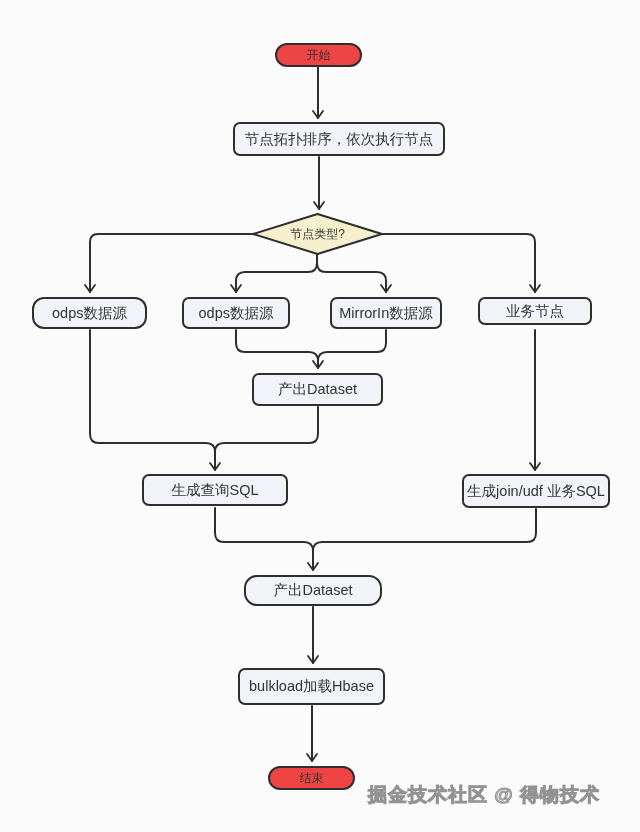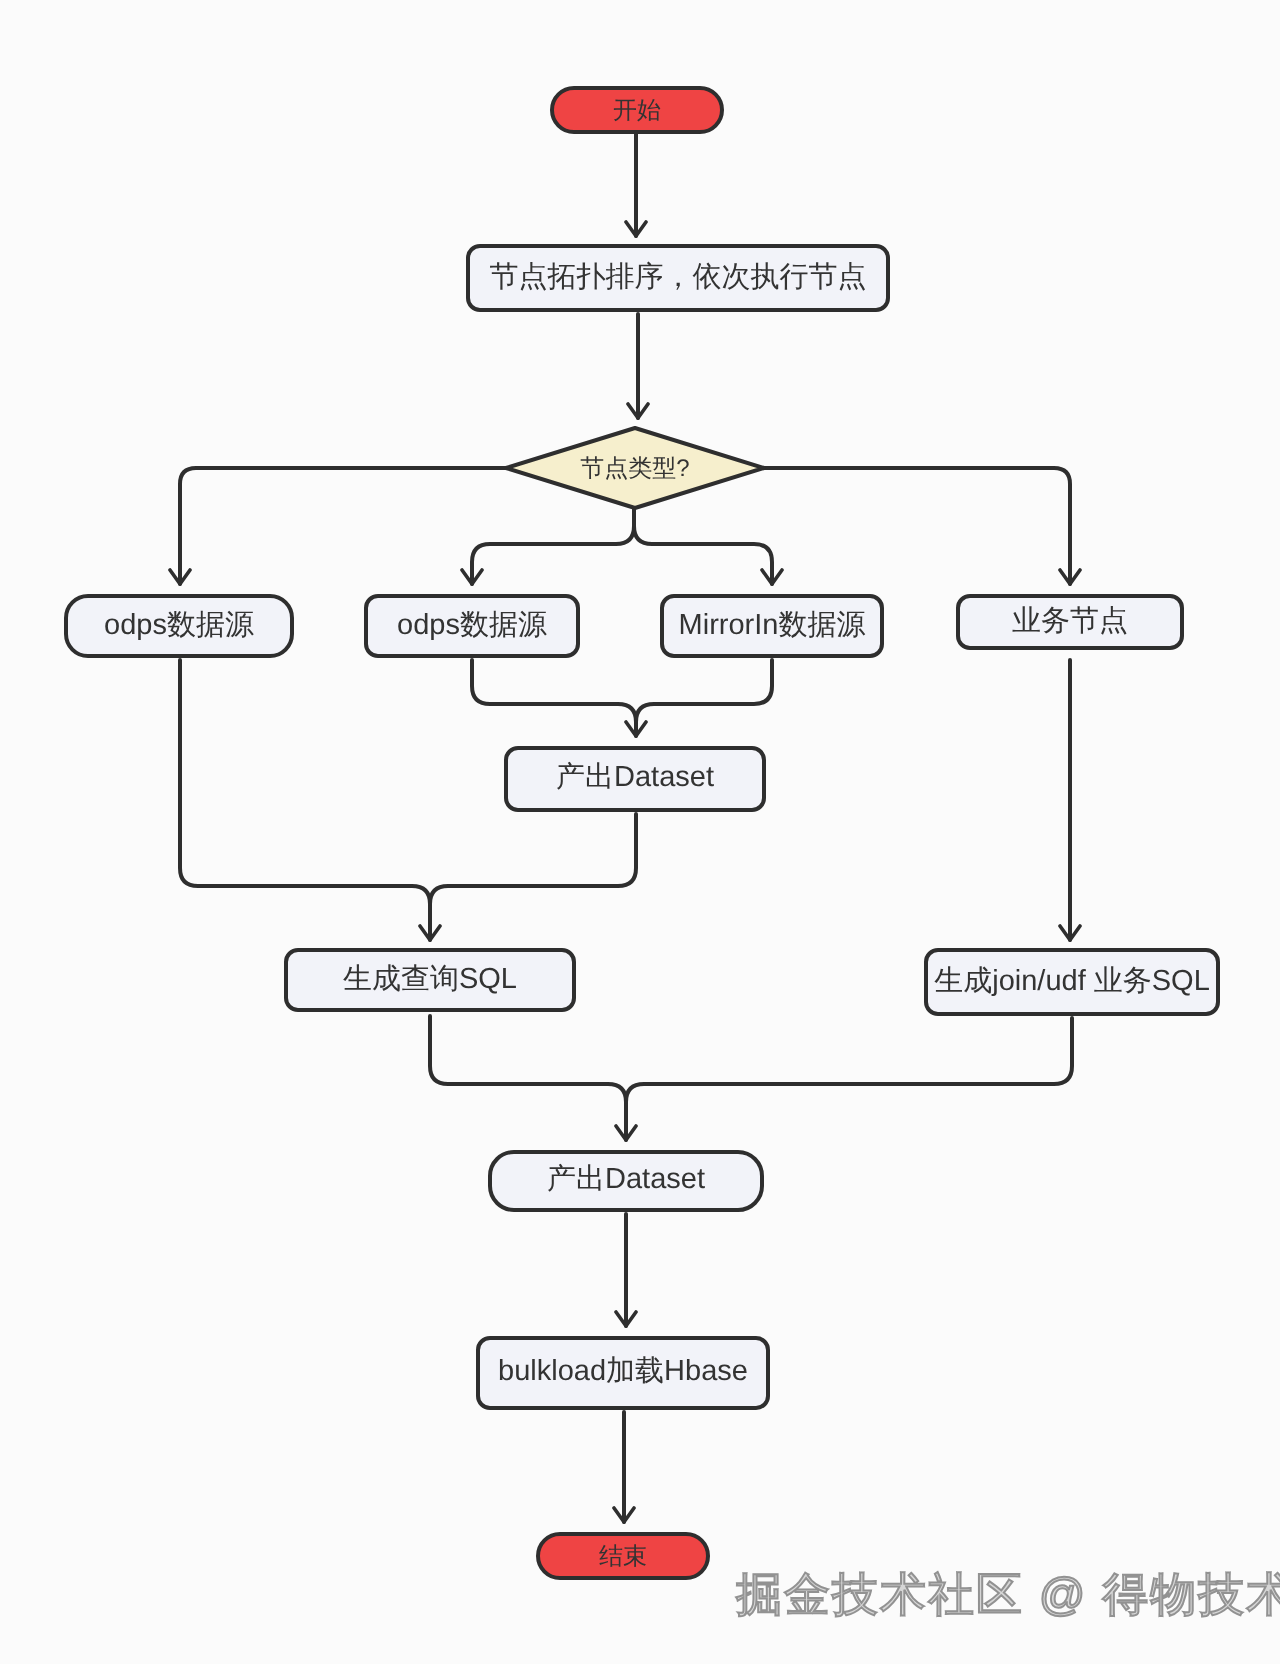--- a/index.html
+++ b/index.html
@@ -43,22 +43,22 @@
     display: flex;
     align-items: center;
     justify-content: center;
     white-space: nowrap;
   }
   .watermark {
     position: absolute;
     left: 368px;
     top: 782px;
     width: 266px;
-    font-size: 23px;
-    font-weight: 400;
+    font-size: 19px;
+    font-weight: 700;
     letter-spacing: 1px;
     color: #d6d6d6;
     -webkit-text-stroke: 1px #929292;
     white-space: nowrap;
   }
 </style>
 </head>
 <body>
 
 <div class="stage">

